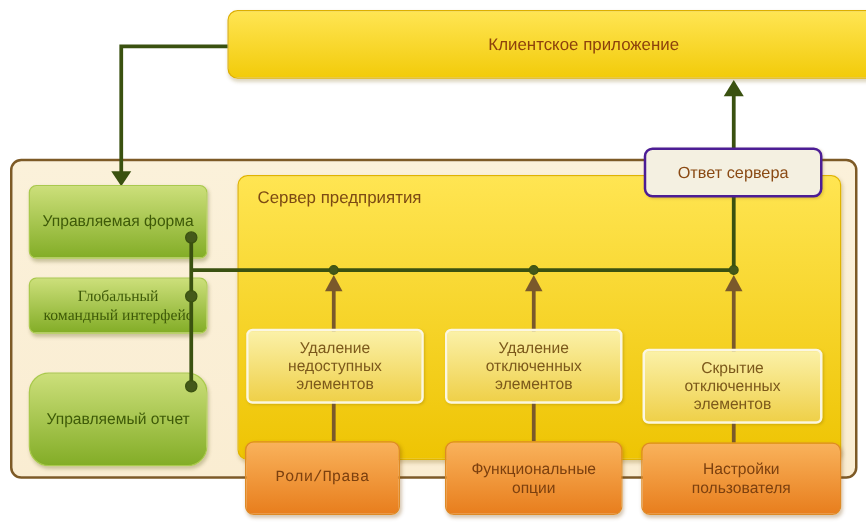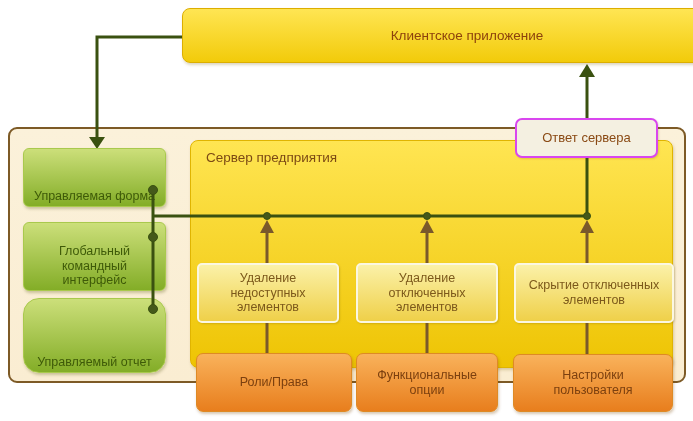--- a/index.html
+++ b/index.html
@@ -33,21 +33,21 @@
   }
   .server-title {
     left:206px; top:150px; width:220px;
     color:#7C4A14; font-size:13.5px; z-index:1; text-align:left;
   }
   .green-box {
     left:23px; width:143px;
     background:linear-gradient(180deg,#CCDF7A 0%,#83AD27 100%);
     border:1px solid #A9C94D; border-radius:6px;
     box-shadow:1px 2px 3px rgba(90,90,20,0.3);
-    display:flex; align-items:flex-end; justify-content:center; text-align:center;
+    display:flex; align-items:center; justify-content:center; text-align:center;
     color:#3E5A08; font-size:12.5px; line-height:1.18; z-index:3;
     padding:2px 10px;
   }
   .filter-box {
     top:263px; height:60px;
     background:linear-gradient(180deg,#FBF1A8 0%,#EFD049 100%);
     border:2px solid #FBF7E2; border-radius:5px;
     box-shadow:1px 1px 2px rgba(120,90,0,0.25);
     display:flex; align-items:center; text-align:center;
     color:#7C591B; font-size:12.5px; line-height:1.18; z-index:3;
@@ -63,21 +63,21 @@
     padding:2px 8px;
   }
   .note-label {
     background:#F4F0E1; border-radius:7px;
     display:flex; align-items:center; justify-content:center; text-align:center;
     color:#8A4A14; font-size:13px; line-height:1.18; z-index:5;
     box-shadow:1px 1px 2px rgba(120,90,0,0.2);
     padding:3px 6px;
   }
   .request-label { left:27px; top:77px; width:265px; height:40px; border:2px solid #C69B4E; }
-  .response-label { left:515px; top:118px; width:143px; height:40px; border:2px solid #d946ef; }
+  .response-label { left:515px; top:118px; width:143px; height:40px; border:2px solid #4c1d95; }
   svg.layer { position:absolute; left:0; top:0; width:693px; height:421px; pointer-events:none; }
   .layer-under { z-index:2; }
   .layer-over  { z-index:4; }
 </style>
 </head>
 <body>
 
 <div class="canvas">
 
   <div class="abs container-frame"></div>
@@ -103,38 +103,38 @@
     <polygon points="260,233 274,233 267,220" fill="#7A592B"></polygon>
     <path d="M 427 353 L 427 231" fill="none" stroke="#7A592B" stroke-width="3"></path>
     <polygon points="420,233 434,233 427,220" fill="#7A592B"></polygon>
     <path d="M 587 354 L 587 231" fill="none" stroke="#7A592B" stroke-width="3"></path>
     <polygon points="580,233 594,233 587,220" fill="#7A592B"></polygon>
   </svg>
 
   <div class="abs green-box" style="top:148px;height:59px;">
     <span>Управляемая форма</span>
   </div>
-  <div class="abs green-box" style="top:222px;height:69px;">
+  <div class="abs green-box" style="top:222px;height:45px;font-family:Liberation Serif, serif;">
     <span>Глобальный командный интерфейс</span>
   </div>
   <div class="abs green-box" style="top:298px;height:75px;border-radius:16px;">
     <span>Управляемый отчет</span>
   </div>
 
   <div class="abs filter-box" style="left:197px;width:142px;">
     <span>Удаление недоступных элементов</span>
   </div>
   <div class="abs filter-box" style="left:356px;width:142px;">
     <span>Удаление отключенных элементов</span>
   </div>
-  <div class="abs filter-box" style="left:514px;width:160px;">
+  <div class="abs filter-box" style="left:514px;width:144px;margin-top:16px;">
     <span>Скрытие отключенных элементов</span>
   </div>
 
-  <div class="abs source-box" style="left:196px;width:156px;">
+  <div class="abs source-box" style="left:196px;width:124px;font-family:Liberation Mono, monospace;">
     <span>Роли/Права</span>
   </div>
   <div class="abs source-box" style="left:356px;width:142px;">
     <span>Функциональные опции</span>
   </div>
   <div class="abs source-box" style="left:513px;width:160px;top:354px;height:58px;">
     <span>Настройки пользователя</span>
   </div>
 
   <svg class="layer layer-over" viewBox="0 0 693 421">

